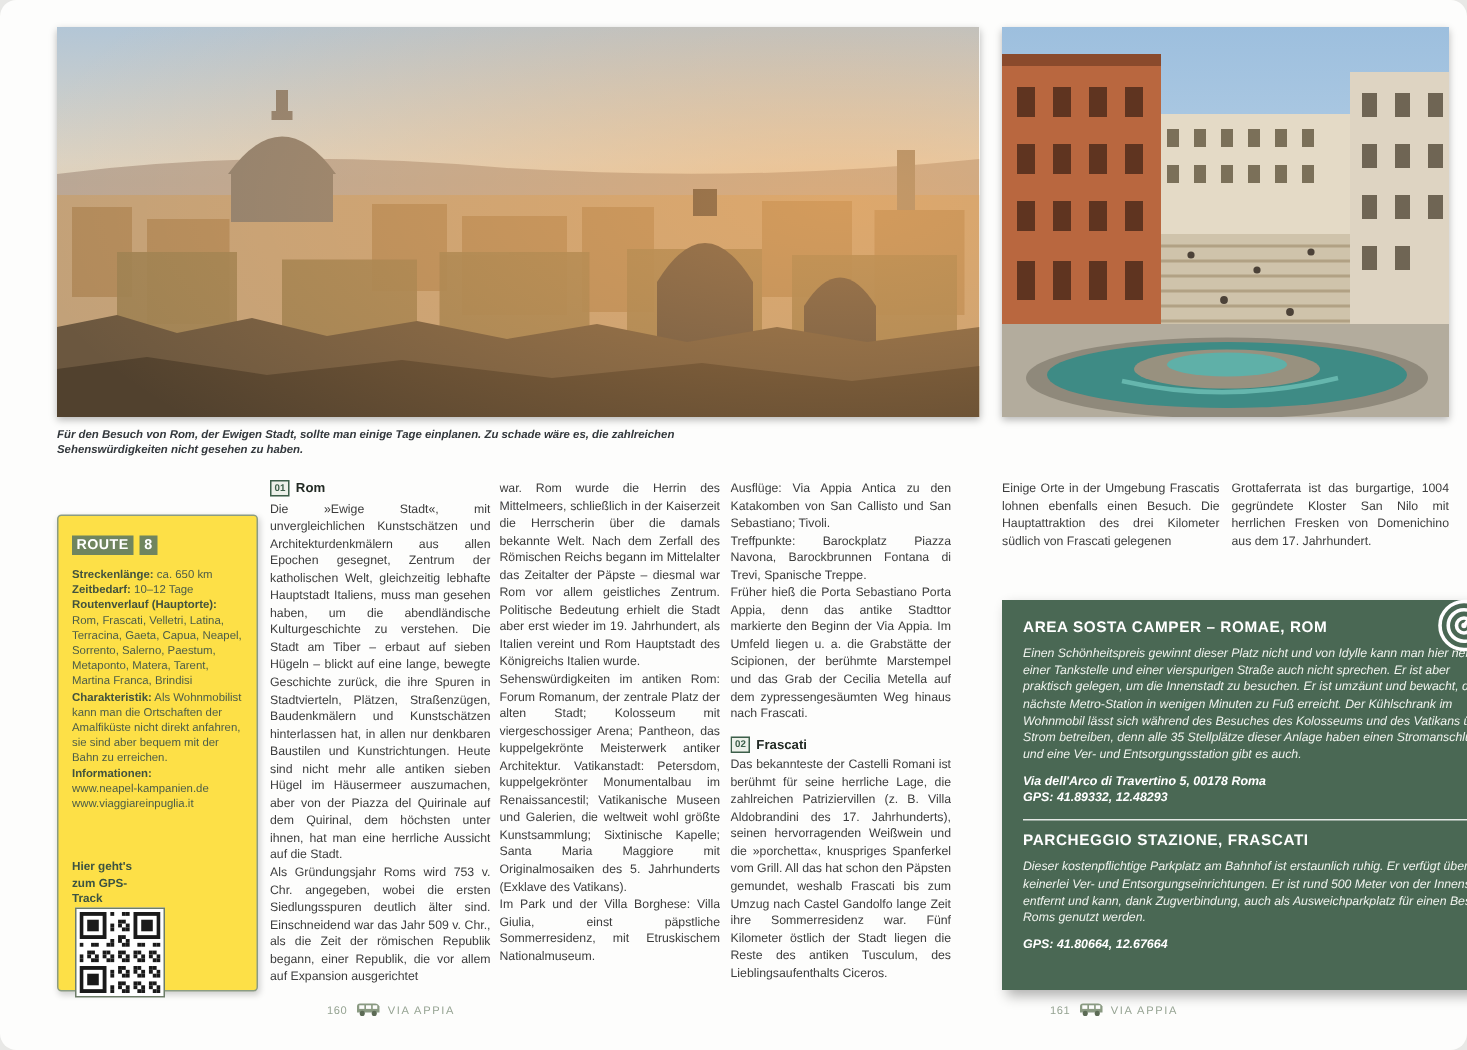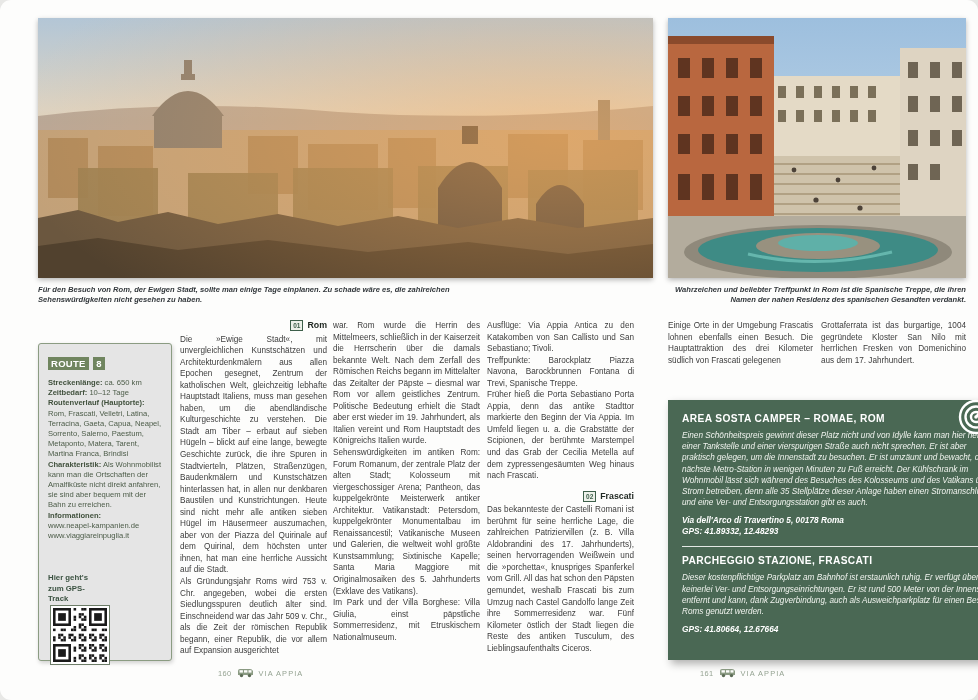--- a/index.html
+++ b/index.html
@@ -8,40 +8,40 @@
   .photo{position:absolute;top:18px;height:260px;box-shadow:0 2px 5px rgba(0,0,0,.28);overflow:hidden;}
   #photo-left{left:38px;width:615px;}
   #photo-right{left:668px;width:298px;}
   .caption{position:absolute;top:285px;font-size:7.6px;line-height:10.3px;font-style:italic;
            font-weight:bold;color:#33383c;}
   #caption-left{left:38px;width:462px;text-align:left;}
   #caption-right{left:668px;width:298px;text-align:right;}
 
   
   #route-box{position:absolute;left:38px;top:343px;width:134px;height:318px;box-sizing:border-box;
-             background:#e5e5e5;border:1.5px solid #8b9c82;border-radius:3px;padding:9px 9px 8px 9px;
+             background:#fde047;border:1.5px solid #8b9c82;border-radius:3px;padding:9px 9px 8px 9px;
              box-shadow:1px 2px 4px rgba(0,0,0,.18);color:#4c5c48;}
   .route-title{margin-bottom:7px;}
   .route-chip{display:inline-block;background:#70855f;color:#fff;font-weight:bold;font-size:9.5px;
               padding:1px 3px;letter-spacing:.3px;}
   .rfield{font-size:7.6px;line-height:10.2px;}
   .rlabel{font-weight:bold;color:#42523e;}
   .rlink{font-size:7.6px;line-height:10.2px;color:#4c5c48;}
   #gps-row{display:flex;margin-top:24px;align-items:flex-start;flex-direction:column;}
   #gps-label{width:52px;font-size:7.8px;line-height:10.5px;font-weight:bold;color:#3c5342;padding-top:8px;}
   #qr-wrap{width:58px;height:58px;background:#fff;border:1px solid #6d7d68;margin-left:2px;
            display:flex;align-items:center;justify-content:center;}
 
   
   .col{position:absolute;top:320px;width:147px;height:362px;overflow:hidden;
        font-size:8.2px;line-height:11.55px;color:#3c3c3c;text-align:justify;}
   #col1{left:180px;} #col2{left:333px;} #col3{left:487px;}
   #col4{left:668px;width:145px;} #col5{left:821px;width:145px;}
   .col p{margin:0;}
-  .sec-head{display:flex;align-items:center;gap:4px;margin:0 0 2px 0;justify-content:flex-end;}
+  .sec-head{display:flex;align-items:center;gap:4px;margin:0 0 2px 0;}
   .sec-head.later{margin-top:9px;}
   .sec-num{border:1px solid #3d5f4a;color:#3d5f4a;background:#edf1ea;font-weight:bold;
            font-size:6.5px;line-height:9px;padding:0 2px;}
   .sec-title{font-weight:bold;font-size:8.8px;color:#222a24;}
 
   
   #camper-box{position:absolute;left:668px;top:400px;width:345px;height:260px;box-sizing:border-box;
               background:#4a6854;color:#fff;padding:13px 14px 10px 14px;
               box-shadow:3px 4px 8px rgba(0,0,0,.30);}
   .cb-title{font-size:10.2px;font-weight:bold;letter-spacing:.4px;color:#ffffff;margin:0 0 6px 0;}
@@ -197,21 +197,20 @@
       <rect x="0" y="198" width="298" height="62" fill="#b3ac9d"></rect>
       <ellipse cx="150" cy="234" rx="134" ry="27" fill="#8f897b"></ellipse>
       <ellipse cx="150" cy="232" rx="120" ry="22" fill="#3e8b85"></ellipse>
       <ellipse cx="150" cy="228" rx="62" ry="13" fill="#98917f"></ellipse>
       <ellipse cx="150" cy="225" rx="40" ry="8" fill="#5fb0a8"></ellipse>
       <path d="M80,236 Q150,252 224,234" stroke="#6fc0b6" stroke-width="3" fill="none" opacity="0.8"></path>
     </svg>
   </div>
 
   <div class="caption" id="caption-left">Für den Besuch von Rom, der Ewigen Stadt, sollte man einige Tage einplanen. Zu schade wäre es, die zahlreichen Sehenswürdigkeiten nicht gesehen zu haben.</div>
-  <div class="caption" id="caption-right">Wahrzeichen und beliebter Treffpunkt in Rom ist die Spanische Treppe, die ihren Namen der nahen Residenz des spanischen Gesandten verdankt.</div>
 
   <div id="route-box">
     <div class="route-title">
       <span class="route-chip">ROUTE</span>
       <span class="route-chip">8</span>
     </div>
     <div class="rfield">
       <span class="rlabel">Streckenlänge:</span>
       <span>ca. 650 km</span>
     </div>

